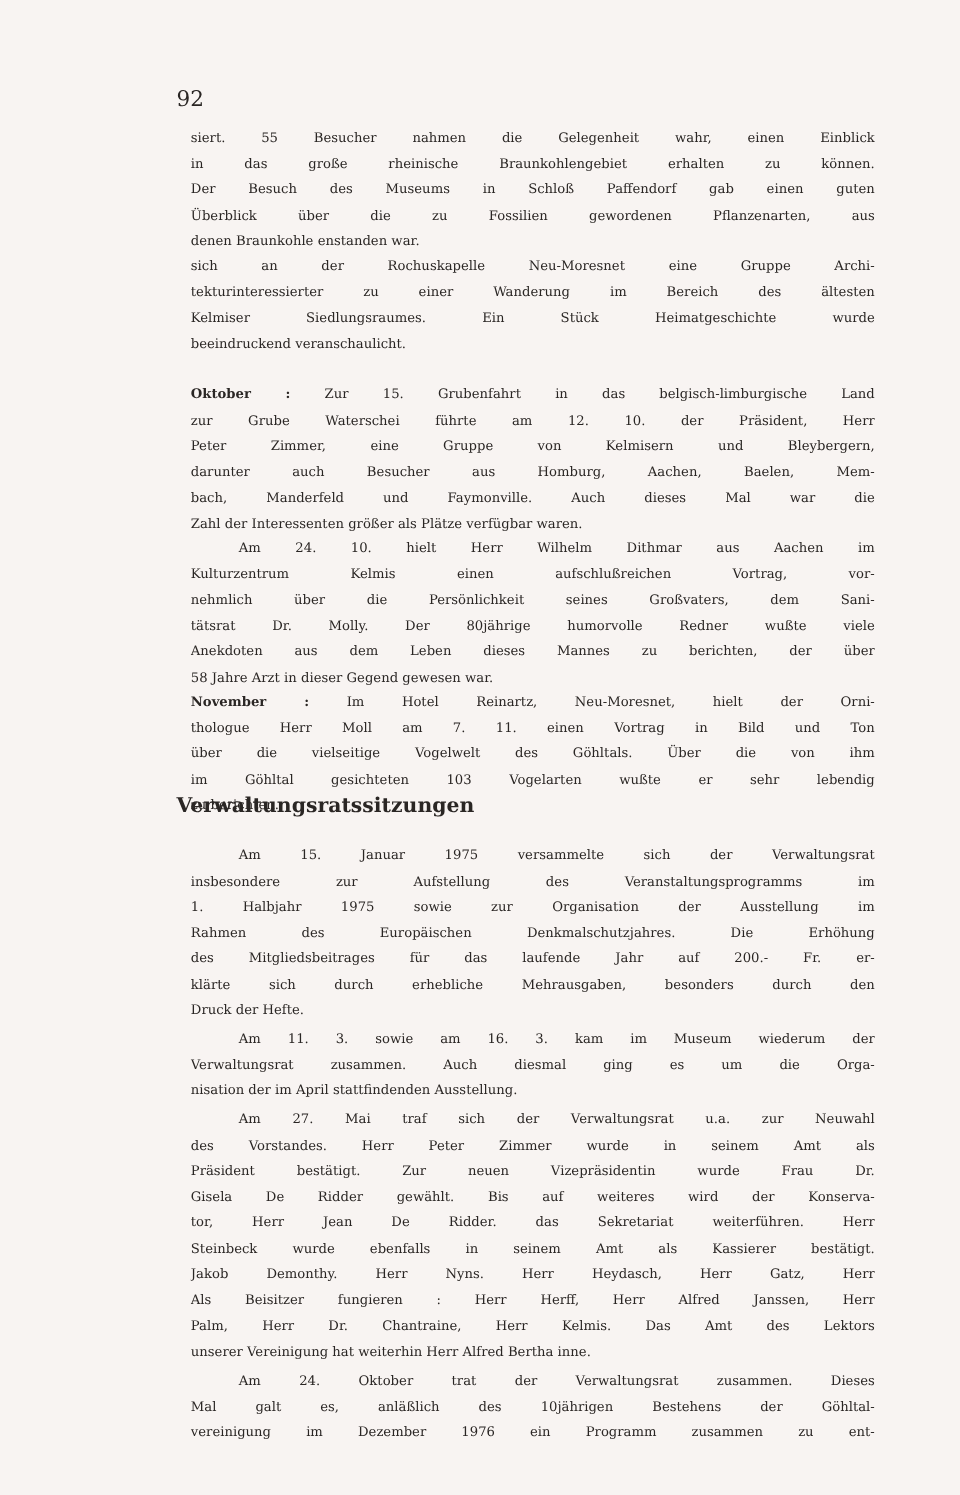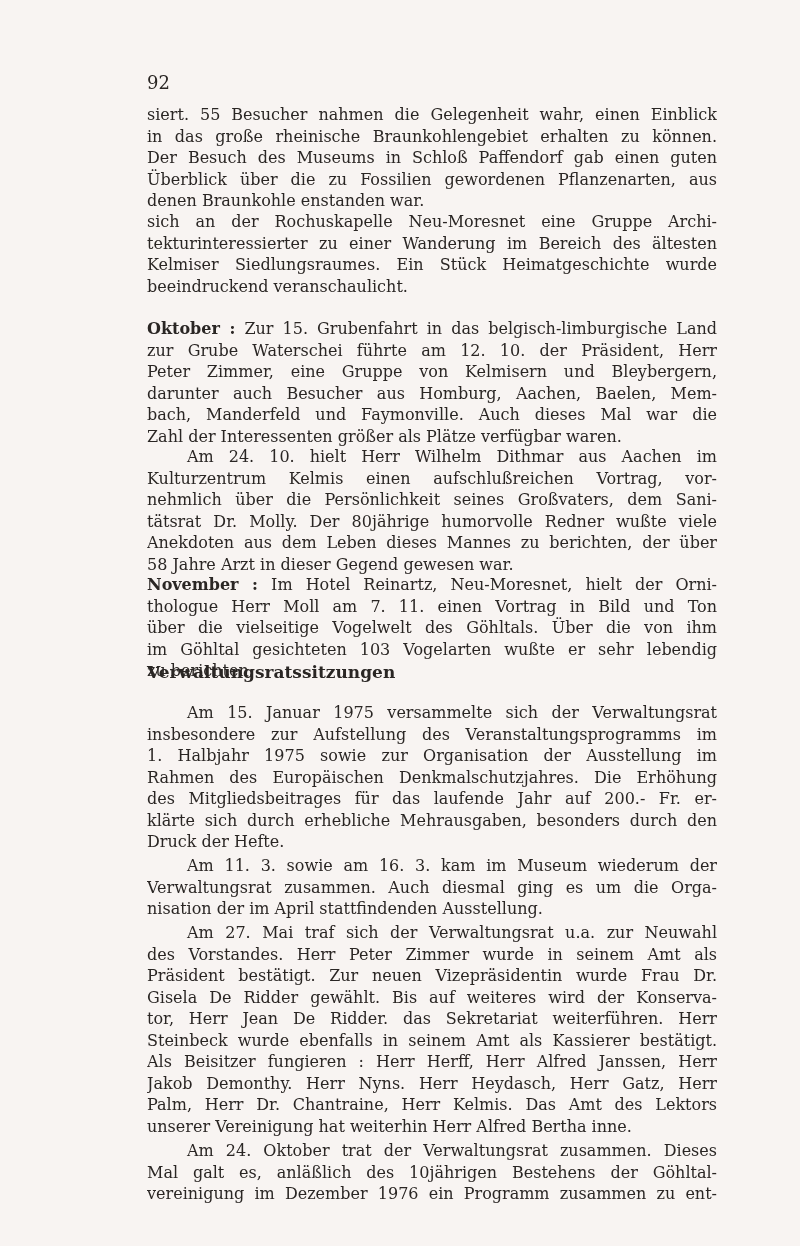--- a/index.html
+++ b/index.html
@@ -9,22 +9,22 @@
     position: relative;
     overflow: hidden;
     font-family: "DejaVu Serif", "Liberation Serif", serif;
     color: #2a2624;
   }
   .page-number {
     position: absolute; left: 147px; top: 74px;
     font-size: 18px; line-height: 18px;
   }
   .col {
-    position: absolute; left: 147px; width: 570px;
-    font-size: 16px;
+    position: absolute; left: 159px; width: 570px;
+    font-size: 11px;
   }
   .ln {
     display: block;
     height: 21.5px; line-height: 21.5px;
     white-space: nowrap;
     text-align: justify;
     text-align-last: justify;
     overflow: hidden;
   }
   .ln.last { text-align-last: left; }
@@ -99,22 +99,22 @@
   <span class="ln last">nisation der im April stattfindenden Ausstellung.</span>
 </div>
 
 <div class="col" style="top:922px">
   <span class="ln indent">Am 27. Mai traf sich der Verwaltungsrat u.a. zur Neuwahl</span>
   <span class="ln">des Vorstandes. Herr Peter Zimmer wurde in seinem Amt als</span>
   <span class="ln">Präsident bestätigt. Zur neuen Vizepräsidentin wurde Frau Dr.</span>
   <span class="ln">Gisela De Ridder gewählt. Bis auf weiteres wird der Konserva-</span>
   <span class="ln">tor, Herr Jean De Ridder. das Sekretariat weiterführen. Herr</span>
   <span class="ln">Steinbeck wurde ebenfalls in seinem Amt als Kassierer bestätigt.</span>
+  <span class="ln">Jakob Demonthy. Herr Nyns. Herr Heydasch, Herr Gatz, Herr</span>
   <span class="ln">Als Beisitzer fungieren : Herr Herff, Herr Alfred Janssen, Herr</span>
-  <span class="ln">Jakob Demonthy. Herr Nyns. Herr Heydasch, Herr Gatz, Herr</span>
   <span class="ln">Palm, Herr Dr. Chantraine, Herr Kelmis. Das Amt des Lektors</span>
   <span class="ln last">unserer Vereinigung hat weiterhin Herr Alfred Bertha inne.</span>
 </div>
 
 <div class="col" style="top:1140px">
   <span class="ln indent">Am 24. Oktober trat der Verwaltungsrat zusammen. Dieses</span>
   <span class="ln">Mal galt es, anläßlich des 10jährigen Bestehens der Göhltal-</span>
   <span class="ln">vereinigung im Dezember 1976 ein Programm zusammen zu ent-</span>
 </div>
 

